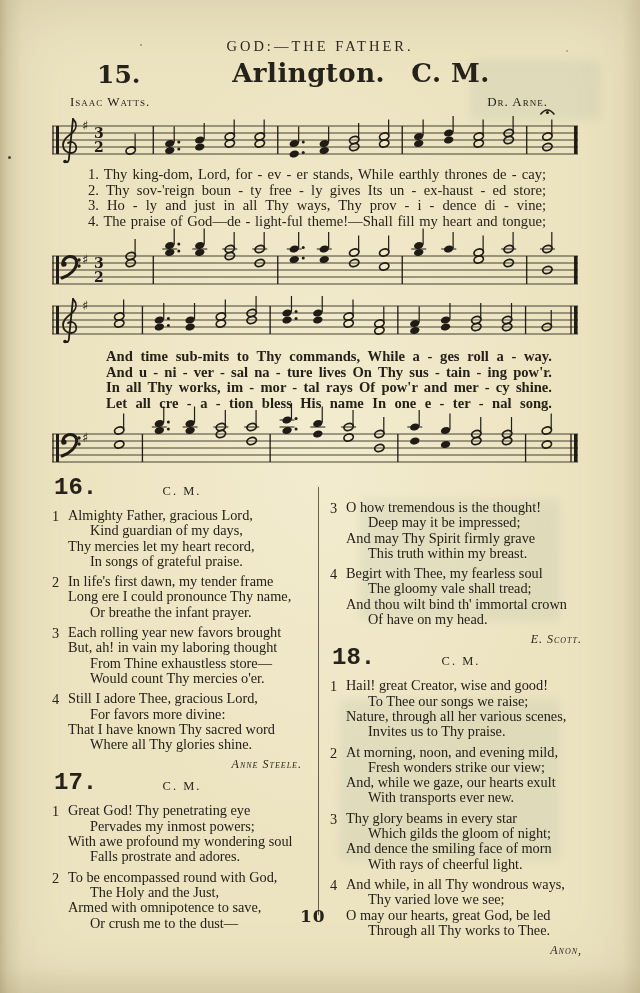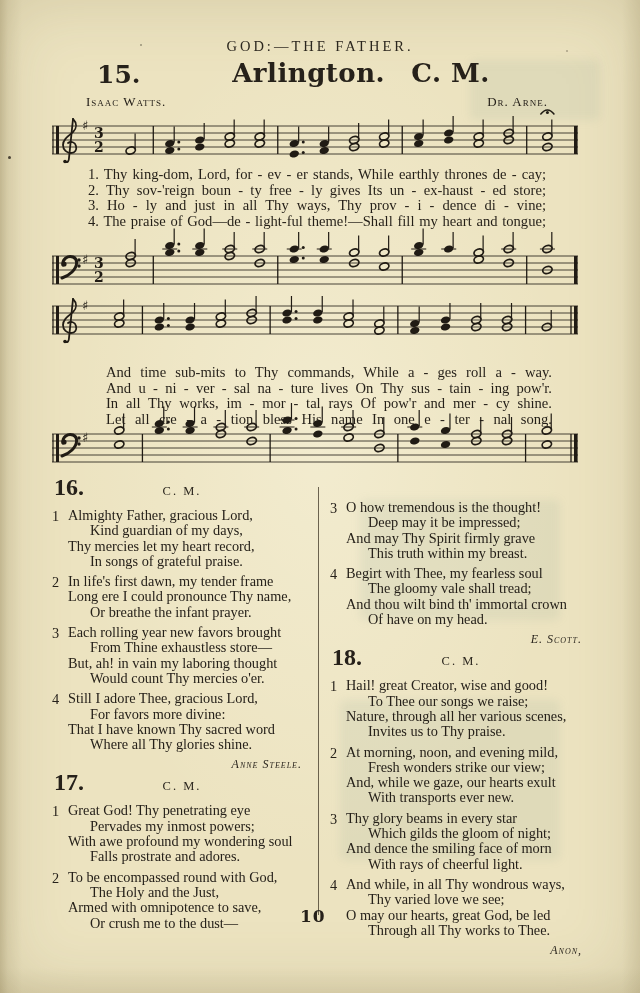--- a/index.html
+++ b/index.html
@@ -25,46 +25,46 @@
   .section-header{
     position:absolute;top:38px;left:0;width:640px;text-align:center;
     font-size:14.5px;letter-spacing:3px;color:#2b261e;
   }
   .hymn15-line{position:absolute;top:60px;left:0;width:640px;height:30px;margin-left:41px;}
   .h15-number{position:absolute;left:56px;top:0;font-size:25px;font-weight:bold;font-family:"DejaVu Serif",serif;}
   .h15-title{position:absolute;left:0;width:640px;text-align:center;top:-2px;
     font-size:26px;font-weight:bold;font-family:"DejaVu Serif",serif;letter-spacing:.5px;}
   .h15-title .meter-gap{display:inline-block;width:26px;}
   .byline{position:absolute;top:94px;left:0;width:640px;font-size:13px;}
-  .byline .author{position:absolute;left:86px;font-variant:small-caps;letter-spacing:1px;}
+  .byline .author{position:absolute;left:70px;font-variant:small-caps;letter-spacing:1px;}
   .byline .composer{position:absolute;right:92px;font-variant:small-caps;letter-spacing:1px;}
 
   .music-svg{position:absolute;left:50px;width:530px;}
   #treble1{top:108px;height:64px;}
   #bass1{top:220px;height:72px;}
   #treble2{top:288px;height:64px;}
   #bass2{top:398px;height:72px;}
 
   .lyrics-block{position:absolute;left:0;width:640px;}
   #lyrics1{top:167px;}
-  #lyrics2{top:365px;}
+  #lyrics2{top:349px;font-weight:bold;}
   .lyric-line{
     margin:0 94px 0 88px;font-size:14.6px;line-height:15.6px;white-space:nowrap;
     text-align:justify;text-align-last:justify;color:#241f18;
   }
   #lyrics2 .lyric-line{margin:0 88px 0 106px;}
 
   .columns{position:absolute;top:478px;left:0;width:640px;}
   .col{position:absolute;top:0;}
   .col-left{left:52px;width:260px;}
   .col-right{left:330px;width:262px;padding-top:22px;}
   .divider{position:absolute;left:318px;top:9px;height:428px;width:1px;background:rgba(62,52,36,.75);}
 
   .hymn-head{position:relative;height:27px;margin-bottom:3px;}
-  .hymn-number{position:absolute;left:2px;top:-4px;font-size:24px;font-weight:bold;font-family:Liberation Serif, serif;}
+  .hymn-number{position:absolute;left:2px;top:-4px;font-size:24px;font-weight:bold;font-family:Liberation Mono, monospace;}
   .hymn-meter{position:absolute;left:0;right:0;text-align:center;top:6px;font-size:12.5px;letter-spacing:2px;color:#2b261e;}
   .verse{position:relative;margin-bottom:5px;padding-left:16px;}
   .verse-num{position:absolute;left:0;top:0;font-size:14.3px;}
   .verse-line{font-size:14.3px;line-height:15.3px;white-space:nowrap;}
   .verse-line.indented{padding-left:22px;}
   .attribution{text-align:right;padding-right:10px;font-variant:small-caps;
     font-size:12px;letter-spacing:1px;line-height:14px;margin-bottom:2px;color:#2b261e;font-style:italic;}
 
   .page-number{position:absolute;left:300px;top:906px;font-size:17px;font-weight:bold;
     font-family:"DejaVu Serif",serif;letter-spacing:1px;}
@@ -415,22 +415,22 @@
           </div>
           <div class="verse">
             <span class="verse-num">2</span>
             <div class="verse-line">In life's first dawn, my tender frame</div>
             <div class="verse-line">Long ere I could pronounce Thy name,</div>
             <div class="verse-line indented">Or breathe the infant prayer.</div>
           </div>
           <div class="verse">
             <span class="verse-num">3</span>
             <div class="verse-line">Each rolling year new favors brought</div>
+            <div class="verse-line">But, ah! in vain my laboring thought</div>
             <div class="verse-line indented">From Thine exhaustless store—</div>
-            <div class="verse-line">But, ah! in vain my laboring thought</div>
             <div class="verse-line indented">Would count Thy mercies o'er.</div>
           </div>
           <div class="verse">
             <span class="verse-num">4</span>
             <div class="verse-line">Still I adore Thee, gracious Lord,</div>
             <div class="verse-line indented">For favors more divine:</div>
             <div class="verse-line">That I have known Thy sacred word</div>
             <div class="verse-line indented">Where all Thy glories shine.</div>
           </div>
         </div>

